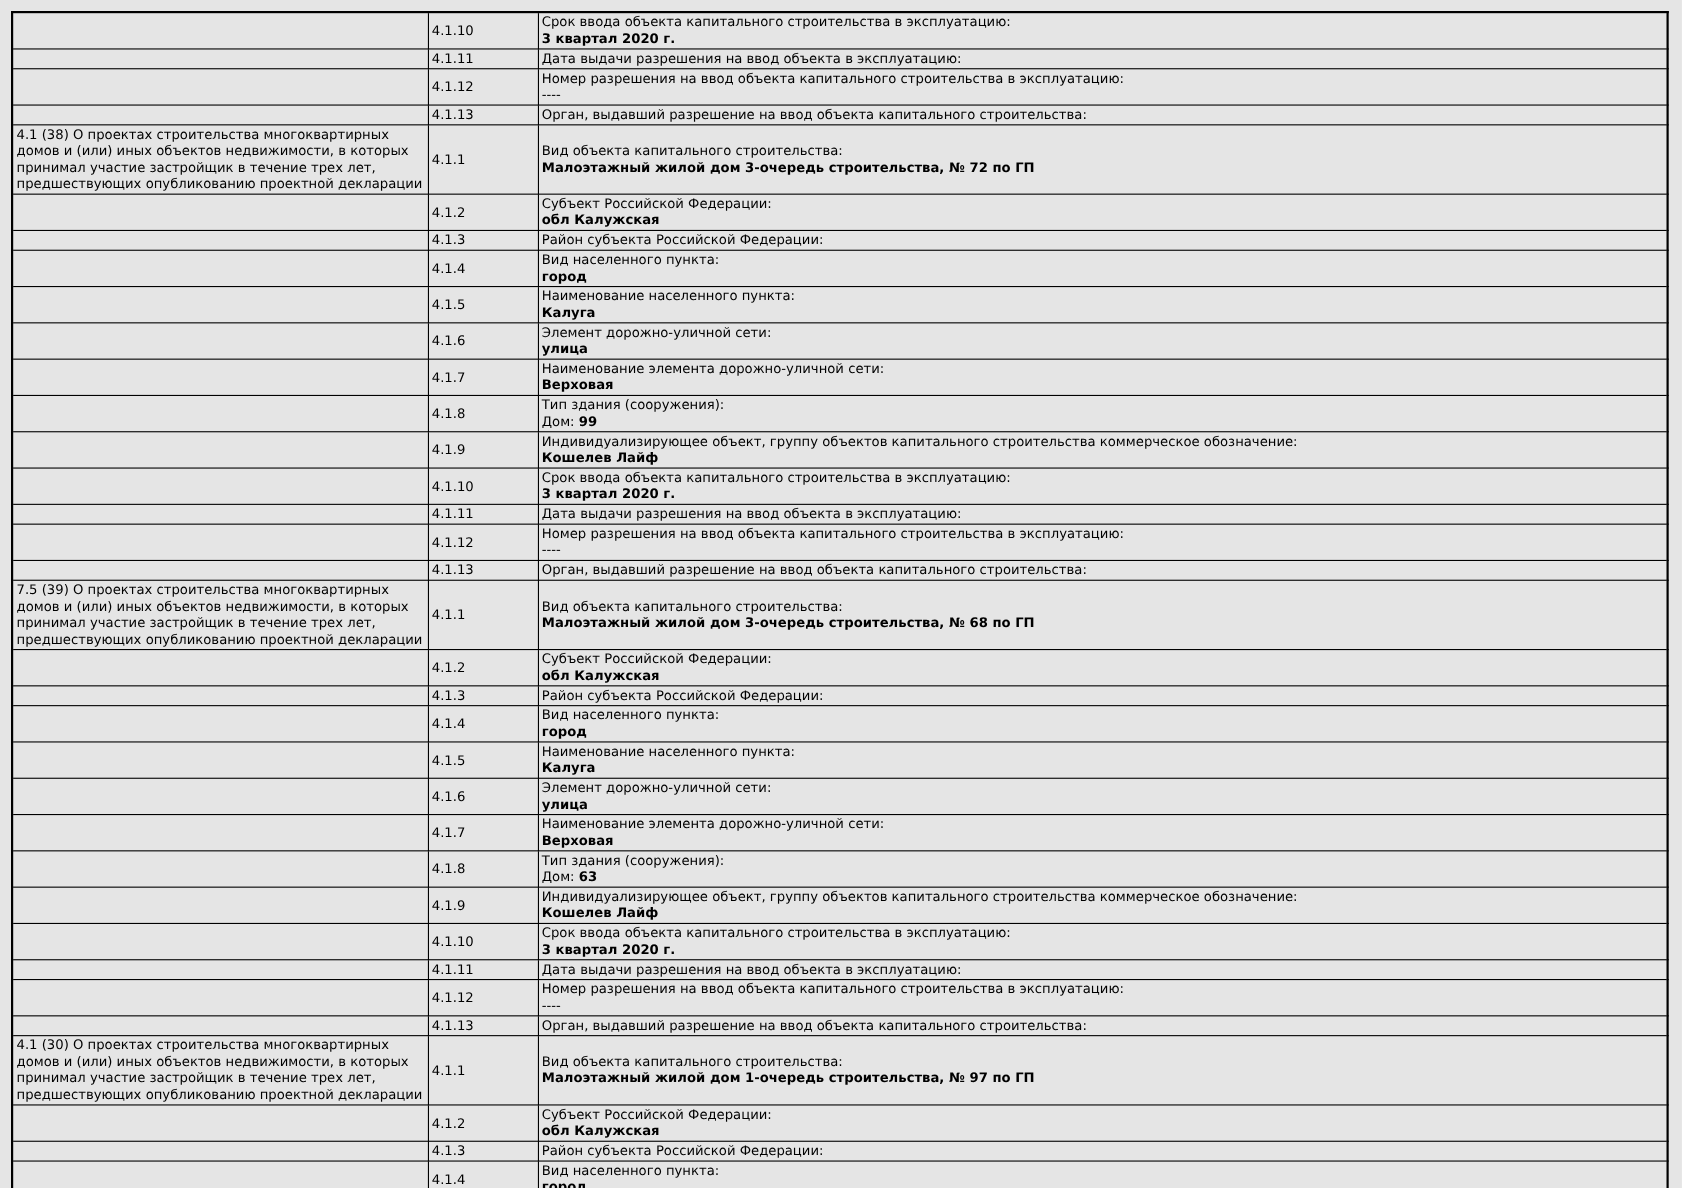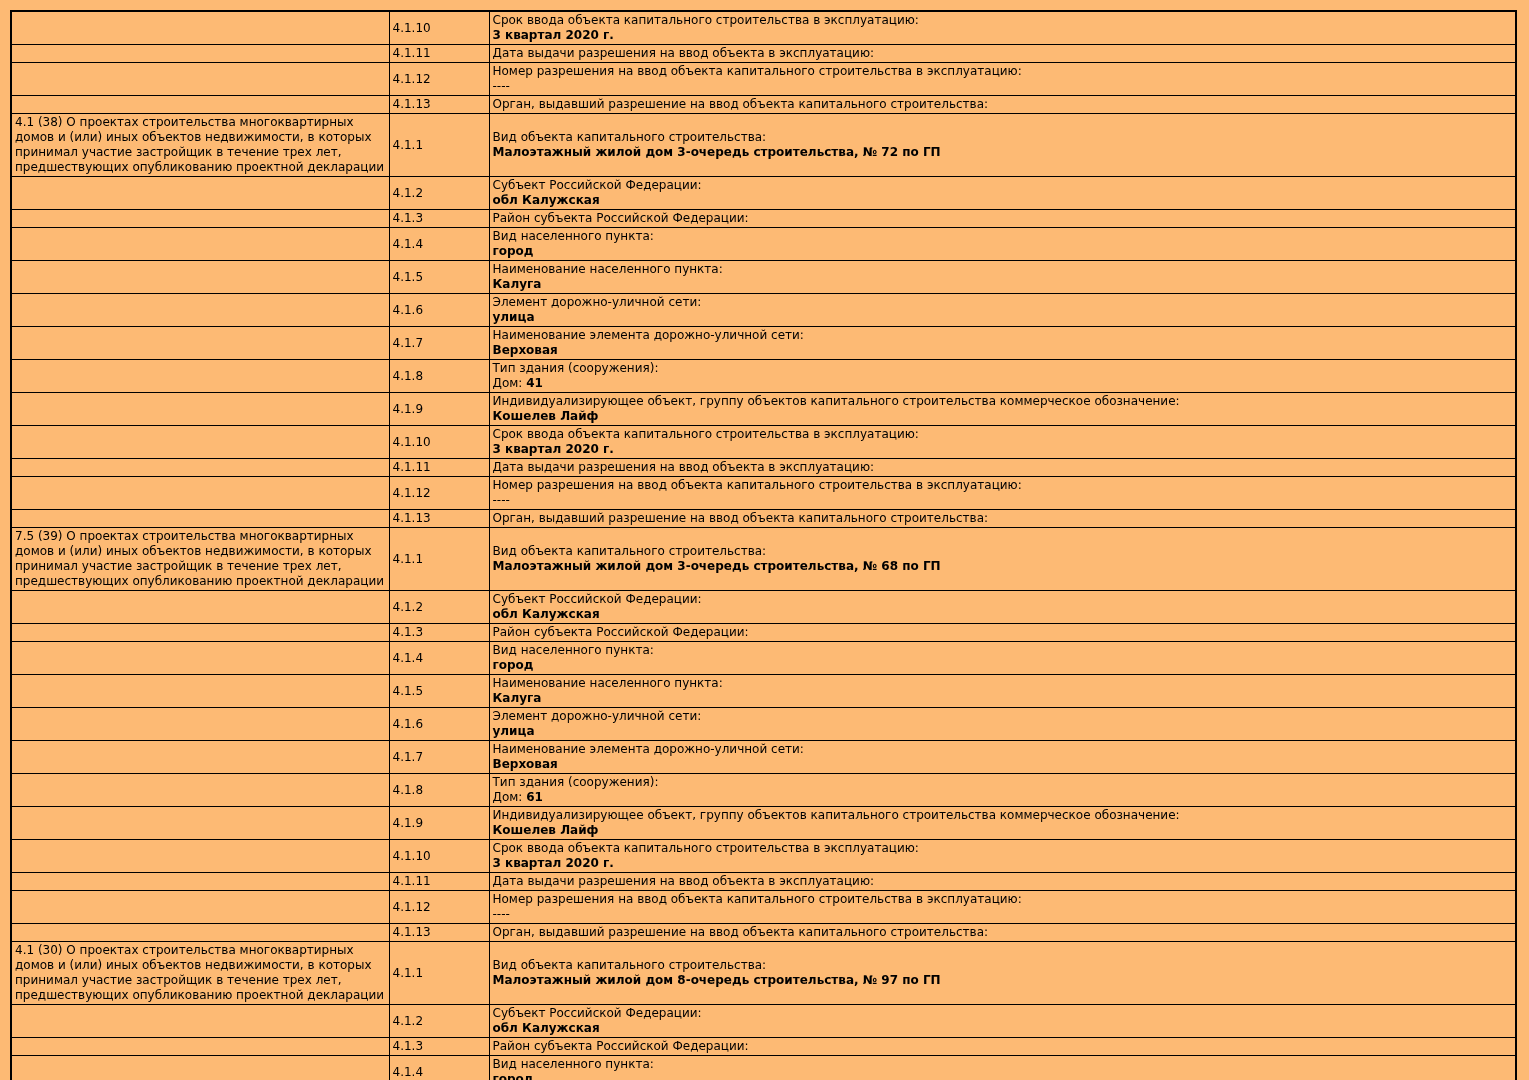--- a/index.html
+++ b/index.html
@@ -6,21 +6,21 @@
   html, body {
     margin: 0;
     padding: 0;
     background: #ffffff;
   }
   .page {
     position: relative;
     width: 1529px;
     height: 1080px;
     overflow: hidden;
-    background: #fdba74;
+    background: #e5e5e5;
     font-family: "DejaVu Sans", "Liberation Sans", sans-serif;
     font-size: 12px;
     color: #000000;
   }
   table.decl {
     border-collapse: collapse;
     table-layout: fixed;
     width: 1507px;
     margin: 10px 12px 0 10px;
     border: 2px solid #000000;
@@ -145,21 +145,21 @@
           <td class="col-content">
             <div class="field-label">Наименование элемента дорожно-уличной сети:</div>
             <div class="field-value"><span class="value-bold">Верховая</span></div>
           </td>
         </tr>
         <tr>
           <td class="col-section"></td>
           <td class="col-code">4.1.8</td>
           <td class="col-content">
             <div class="field-label">Тип здания (сооружения):</div>
-            <div class="field-value"><span class="value-prefix">Дом: </span><span class="value-bold">41</span></div>
+            <div class="field-value"><span class="value-prefix">Дом: </span><span class="value-bold">99</span></div>
           </td>
         </tr>
         <tr>
           <td class="col-section"></td>
           <td class="col-code">4.1.9</td>
           <td class="col-content">
             <div class="field-label">Индивидуализирующее объект, группу объектов капитального строительства коммерческое обозначение:</div>
             <div class="field-value"><span class="value-bold">Кошелев Лайф</span></div>
           </td>
         </tr>
@@ -246,21 +246,21 @@
           <td class="col-content">
             <div class="field-label">Наименование элемента дорожно-уличной сети:</div>
             <div class="field-value"><span class="value-bold">Верховая</span></div>
           </td>
         </tr>
         <tr>
           <td class="col-section"></td>
           <td class="col-code">4.1.8</td>
           <td class="col-content">
             <div class="field-label">Тип здания (сооружения):</div>
-            <div class="field-value"><span class="value-prefix">Дом: </span><span class="value-bold">61</span></div>
+            <div class="field-value"><span class="value-prefix">Дом: </span><span class="value-bold">63</span></div>
           </td>
         </tr>
         <tr>
           <td class="col-section"></td>
           <td class="col-code">4.1.9</td>
           <td class="col-content">
             <div class="field-label">Индивидуализирующее объект, группу объектов капитального строительства коммерческое обозначение:</div>
             <div class="field-value"><span class="value-bold">Кошелев Лайф</span></div>
           </td>
         </tr>
@@ -292,21 +292,21 @@
           <td class="col-code">4.1.13</td>
           <td class="col-content">
             <div class="field-label">Орган, выдавший разрешение на ввод объекта капитального строительства:</div>
           </td>
         </tr>
         <tr>
           <td class="col-section">4.1 (30) О проектах строительства многоквартирных домов и (или) иных объектов недвижимости, в которых принимал участие застройщик в течение трех лет, предшествующих опубликованию проектной декларации</td>
           <td class="col-code">4.1.1</td>
           <td class="col-content">
             <div class="field-label">Вид объекта капитального строительства:</div>
-            <div class="field-value"><span class="value-bold">Малоэтажный жилой дом 8-очередь строительства, № 97 по ГП</span></div>
+            <div class="field-value"><span class="value-bold">Малоэтажный жилой дом 1-очередь строительства, № 97 по ГП</span></div>
           </td>
         </tr>
         <tr>
           <td class="col-section"></td>
           <td class="col-code">4.1.2</td>
           <td class="col-content">
             <div class="field-label">Субъект Российской Федерации:</div>
             <div class="field-value"><span class="value-bold">обл Калужская</span></div>
           </td>
         </tr>

